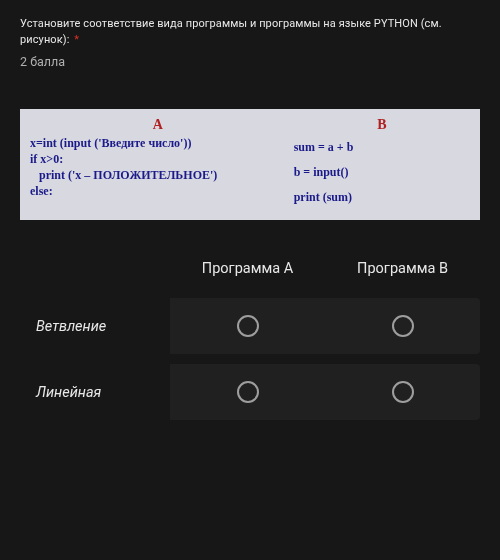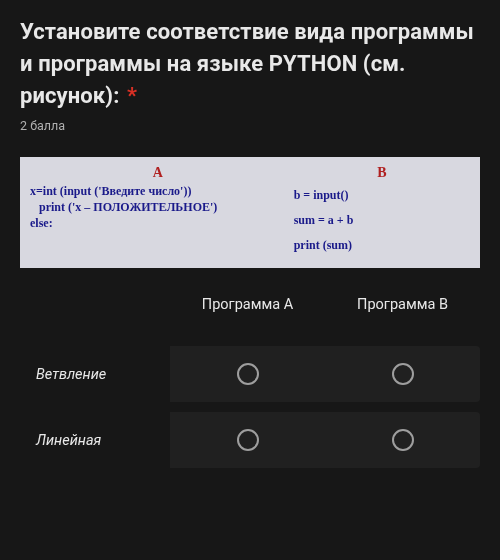--- a/index.html
+++ b/index.html
@@ -6,31 +6,31 @@
   body {
     width: 500px;
     height: 560px;
     background: #171717;
     font-family: Roboto, Arial, sans-serif;
     color: #e8e8e8;
     overflow: hidden;
     padding: 16px 20px;
   }
   .question-text {
-    font-size: 22px;
+    font-size: 11px;
     line-height: 1.45;
-    font-weight: 700;
+    font-weight: 400;
     letter-spacing: 0.1px;
   }
   .required { color: #d93025; margin-left: 2px; }
   .points {
     font-size: 12.5px;
     color: #b0b0b0;
     margin-top: 6px;
-    margin-bottom: 24px;
+    margin-bottom: 40px;
   }
   .code-image {
     background: #d8d8e0;
     width: 100%;
     padding: 8px 10px 10px 10px;
     font-family: "Times New Roman", serif;
     display: flex;
   }
   .code-col-a { flex: 1.45; }
   .code-col-b { flex: 1; padding-left: 8px; }
@@ -50,20 +50,21 @@
     font-family: Liberation Serif, serif;
   }
   .code-col-b .code-line { line-height: 2.1; }
 
   .grid {
     margin-top: 28px;
     width: 100%;
   }
   .grid-head {
     display: flex;
+    align-items: center;
     height: 40px;
   }
   .row-label-spacer { width: 150px; flex-shrink: 0; }
   .col-header {
     flex: 1;
     text-align: center;
     font-size: 14.5px;
     color: #e8e8e8;
   }
   .grid-row {
@@ -106,27 +107,28 @@
 <div class="question-text">
   <span>Установите соответствие вида программы и программы на языке PYTHON (см. рисунок):</span>
   <span class="required">*</span>
 </div>
 <div class="points">2 балла</div>
 
 <div class="code-image">
   <div class="code-col-a">
     <div class="col-head">A</div>
     <div class="code-line">x=int (input ('Введите число'))</div>
+    <div class="code-line">if x&gt;0:</div>
     <div class="code-line">   print ('x – ПОЛОЖИТЕЛЬНОЕ')</div>
     <div class="code-line">else:</div>
   </div>
   <div class="code-col-b">
     <div class="col-head">B</div>
+    <div class="code-line">sum = a + b</div>
     <div class="code-line">b = input()</div>
-    <div class="code-line">sum = a + b</div>
     <div class="code-line">print (sum)</div>
   </div>
 </div>
 
 <div class="grid">
   <div class="grid-head">
     <div class="row-label-spacer"></div>
     <div class="col-header">Программа A</div>
     <div class="col-header">Программа B</div>
   </div>

